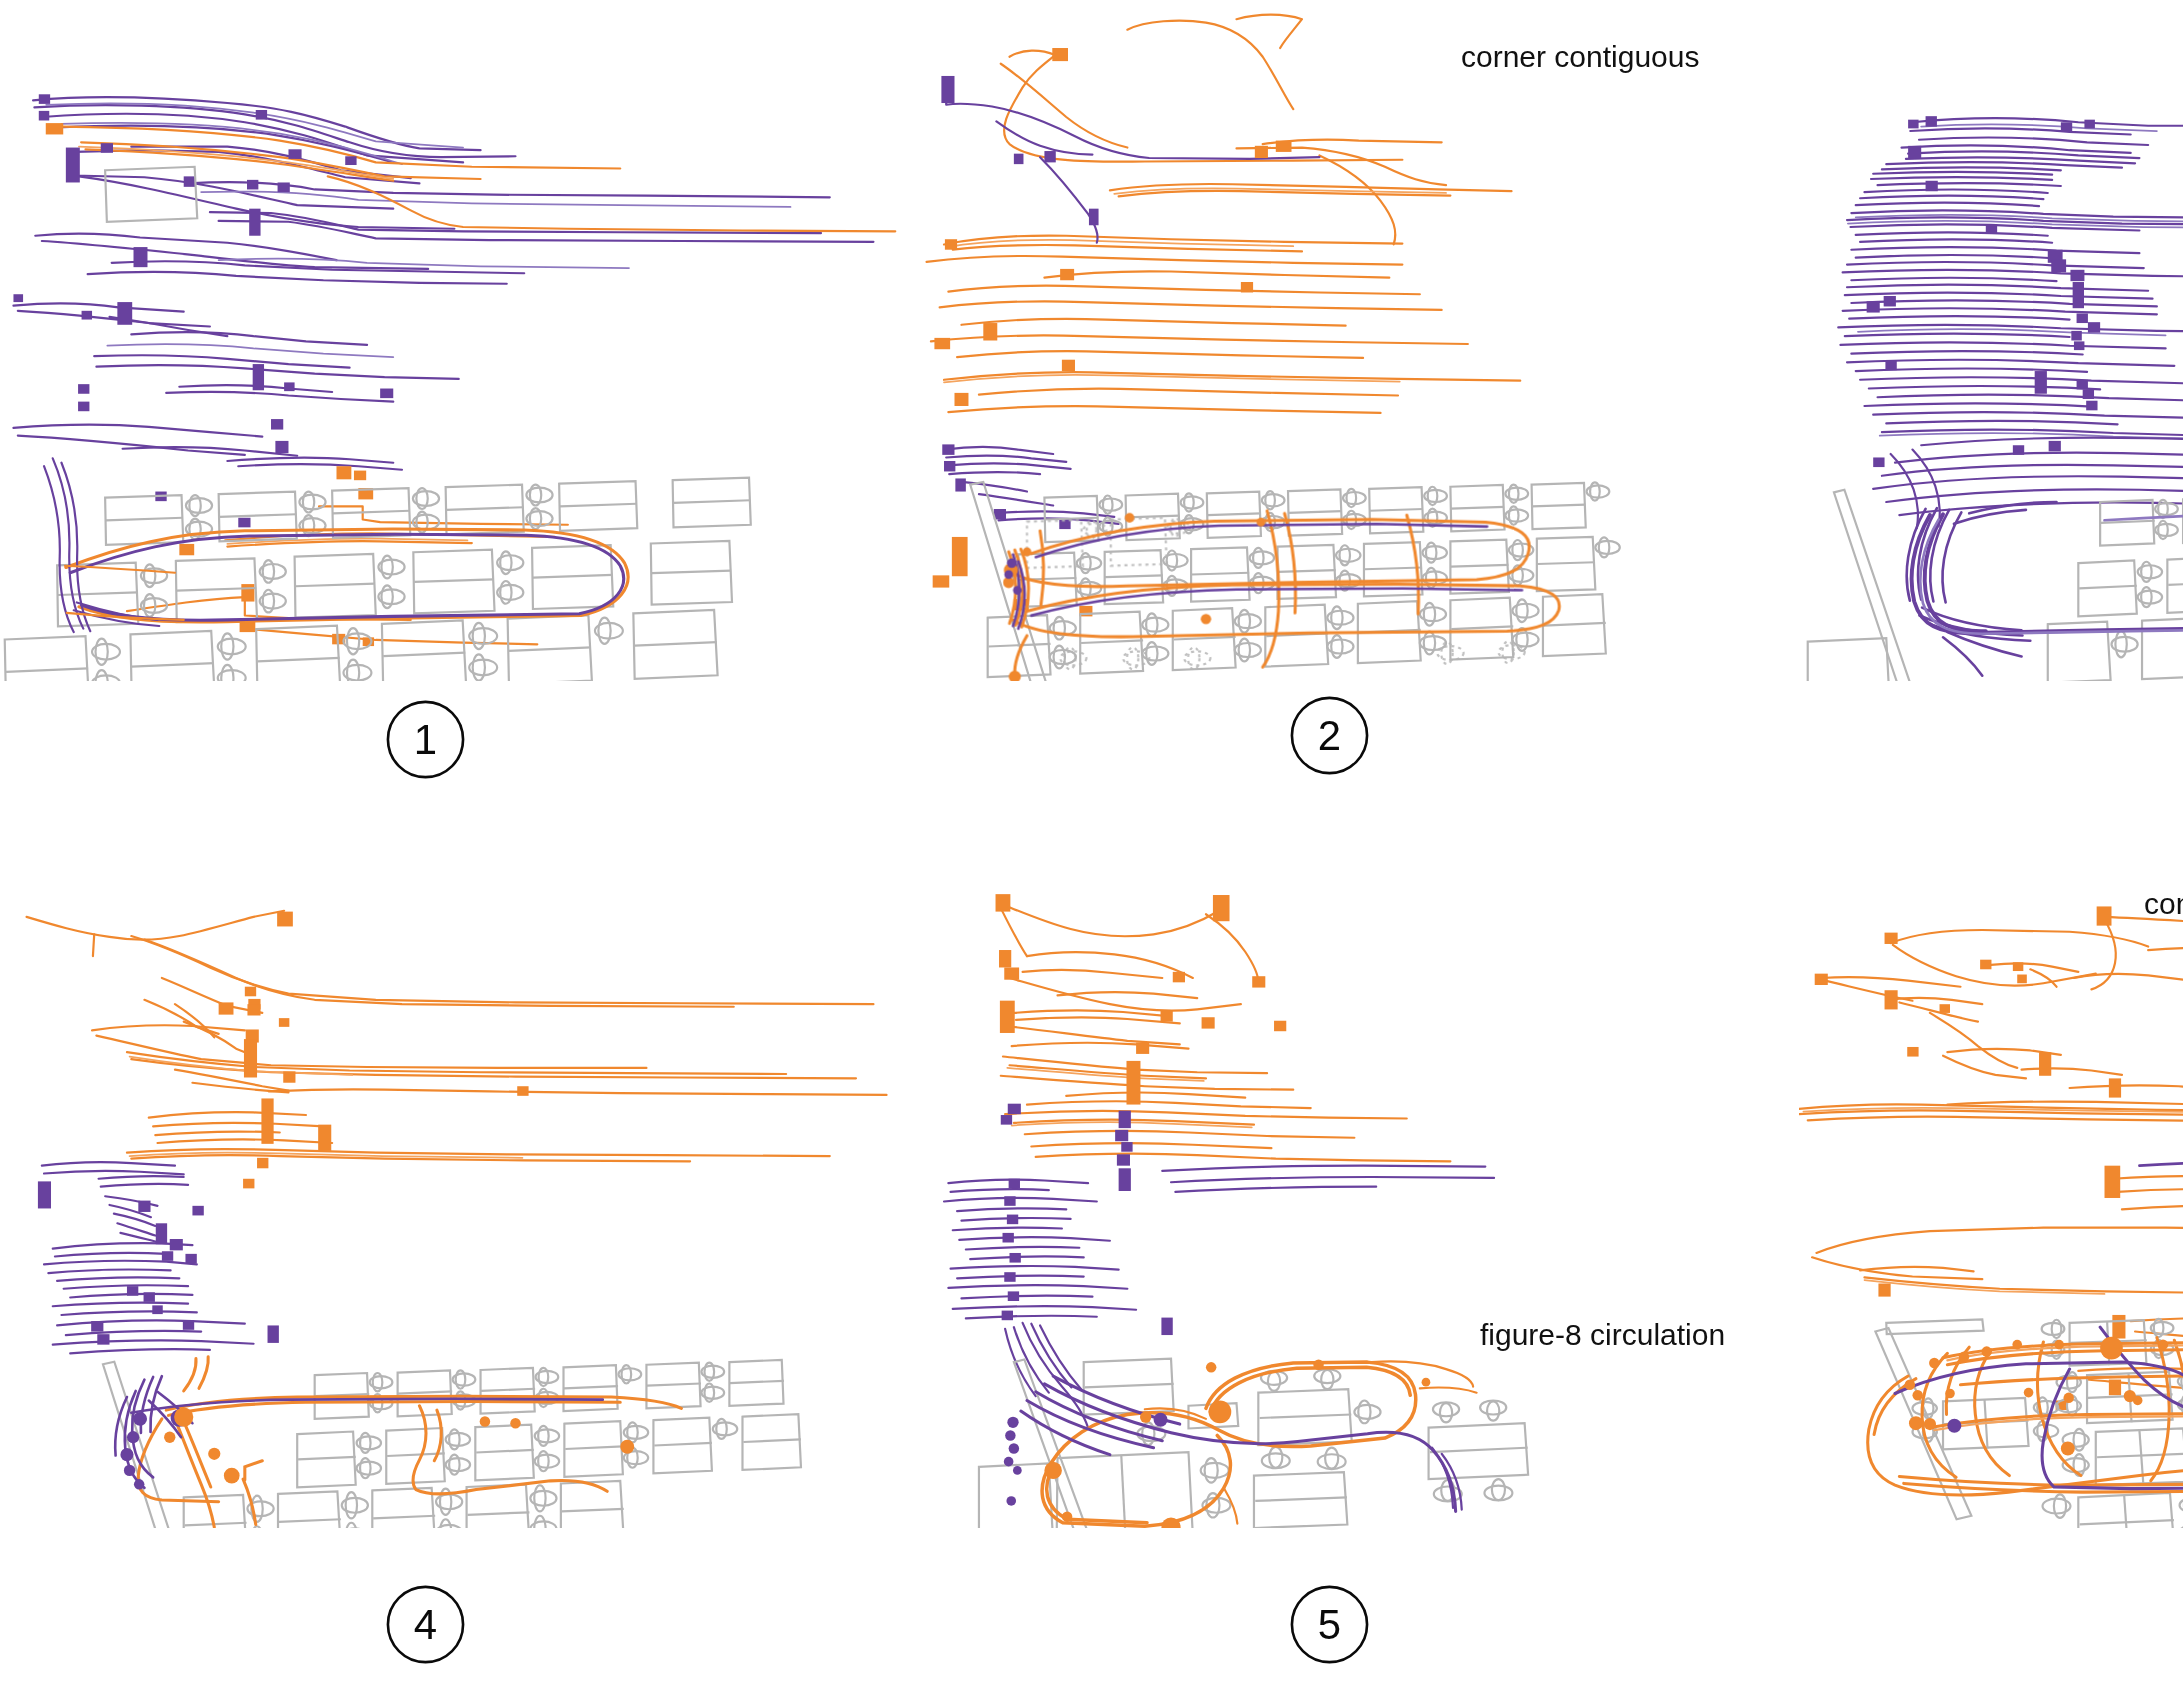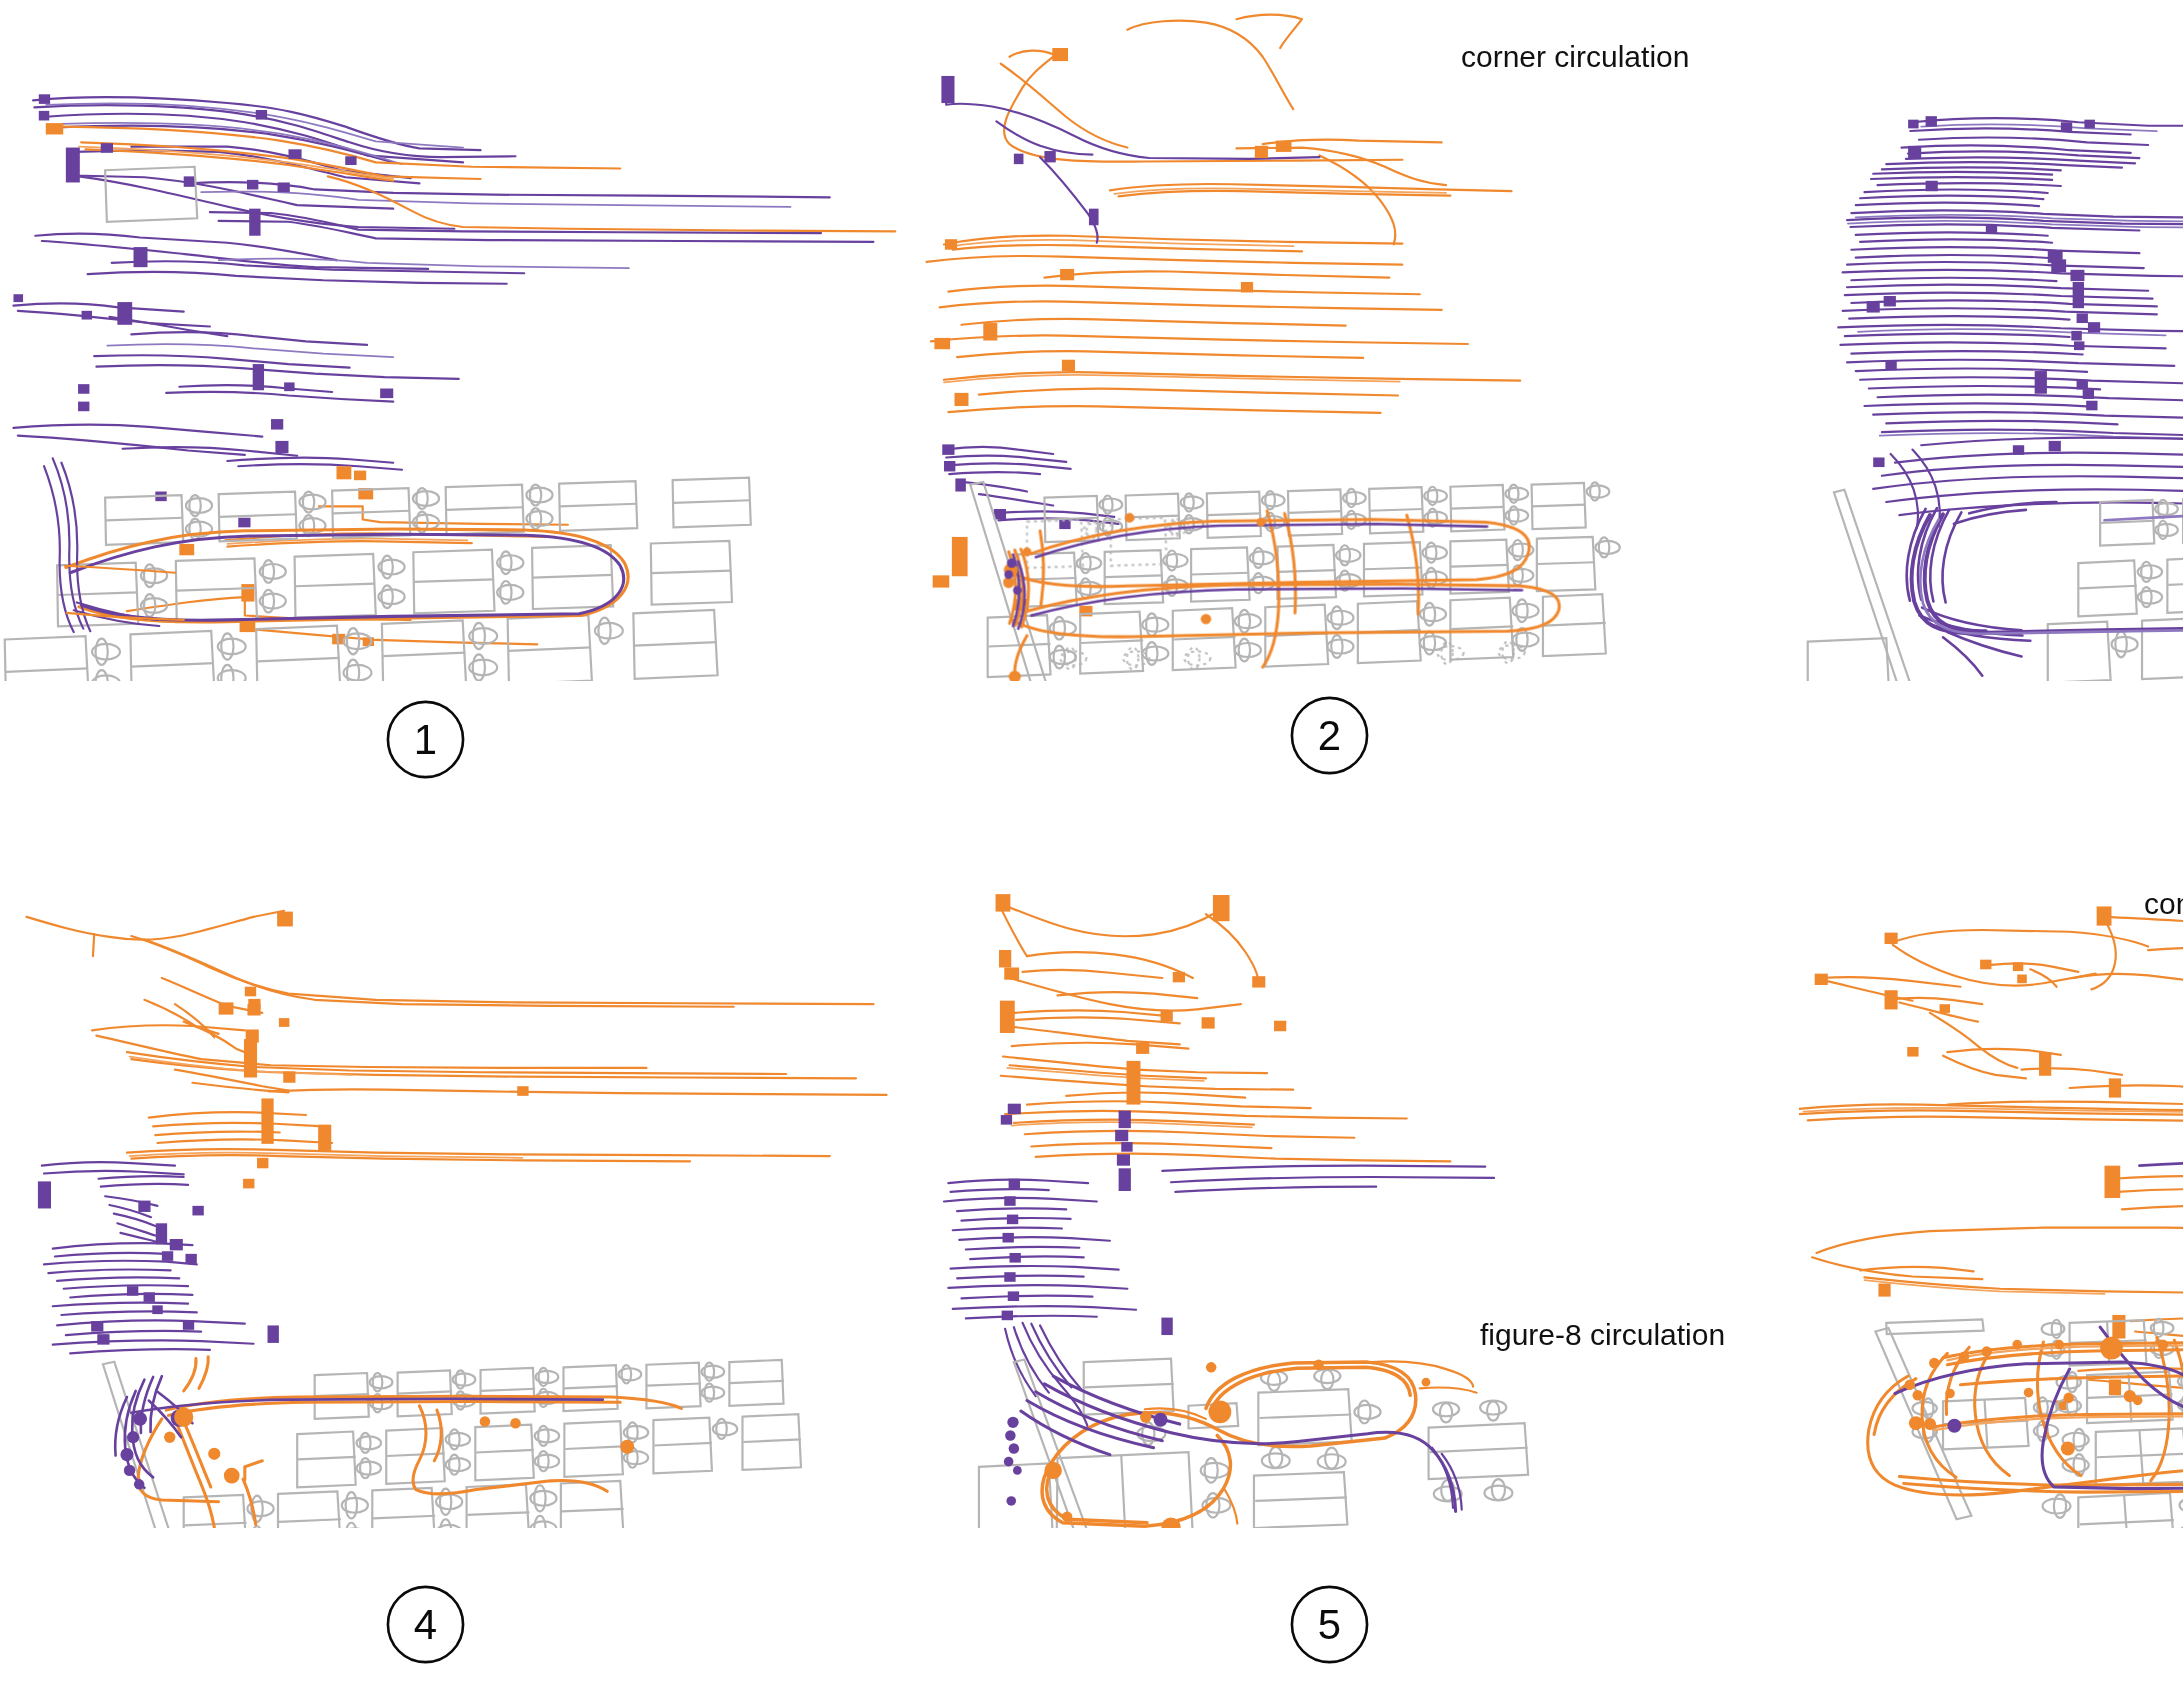--- a/index.html
+++ b/index.html
@@ -1567,21 +1567,21 @@
         </g>
         <g fill="#68419E">
           <circle cx="1128" cy="1128" r="13"></circle>
             <circle cx="970" cy="1200" r="12"></circle>
           <circle cx="356" cy="1326" r="16"></circle>
         </g>
       </g>
     </svg>
   </div>
 
-  <div class="anno" style="left:1461px;top:42px;">corner circulation</div>
+  <div class="anno" style="left:1461px;top:42px;">corner contiguous</div>
   <div class="anno" style="left:1480px;top:1320px;">figure-8 circulation</div>
   <div class="anno" style="left:2144px;top:889px;">contiguous circulation</div>
 
   <div class="caption" style="left:384px;top:698px;">
     <svg width="83" height="83" viewBox="0 0 190 190">
       <circle cx="95" cy="95" r="86" fill="none" stroke="#0a0a0a" stroke-width="6"></circle>
       <text class="cap-num" x="95" y="128" text-anchor="middle">1</text>
     </svg>
   </div>
   <div class="caption" style="left:1288px;top:694px;">

